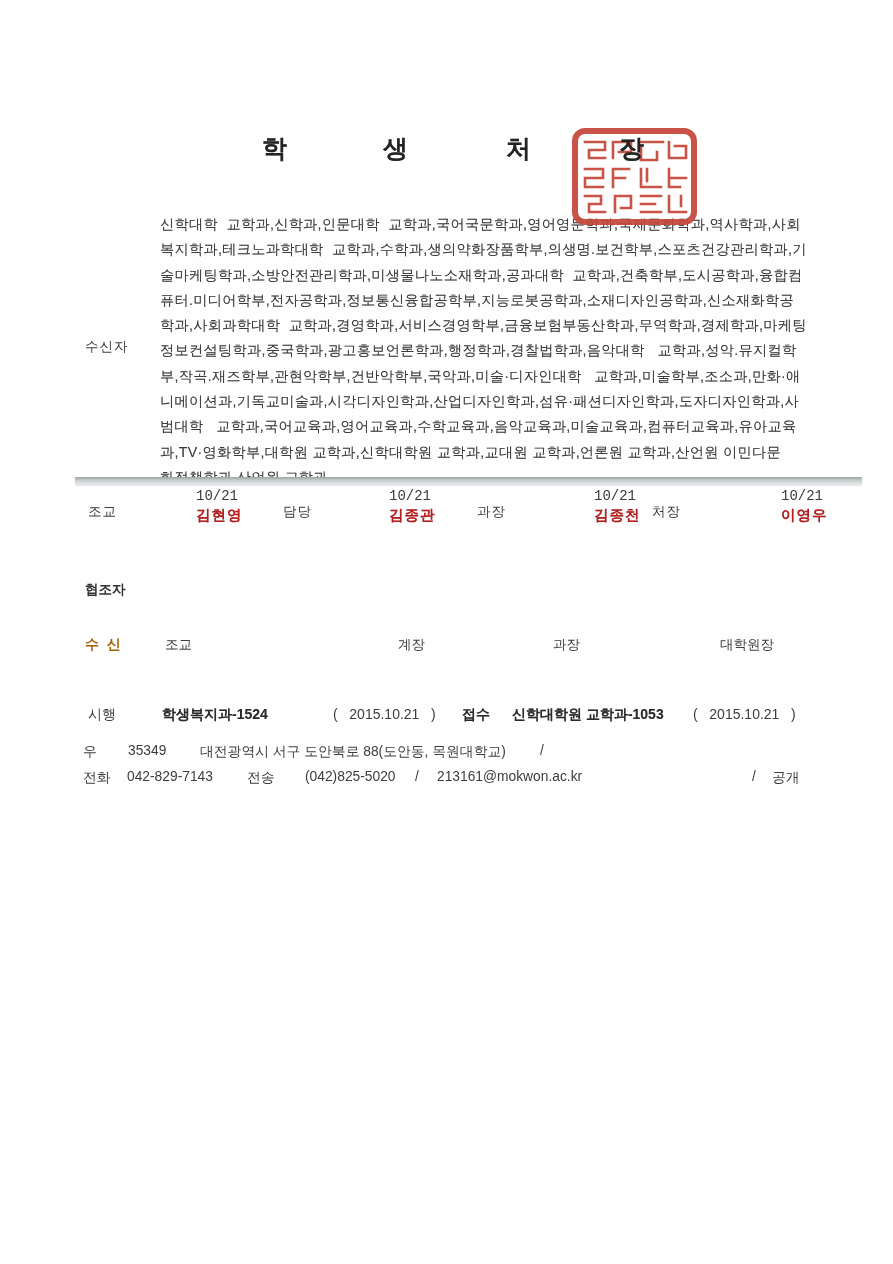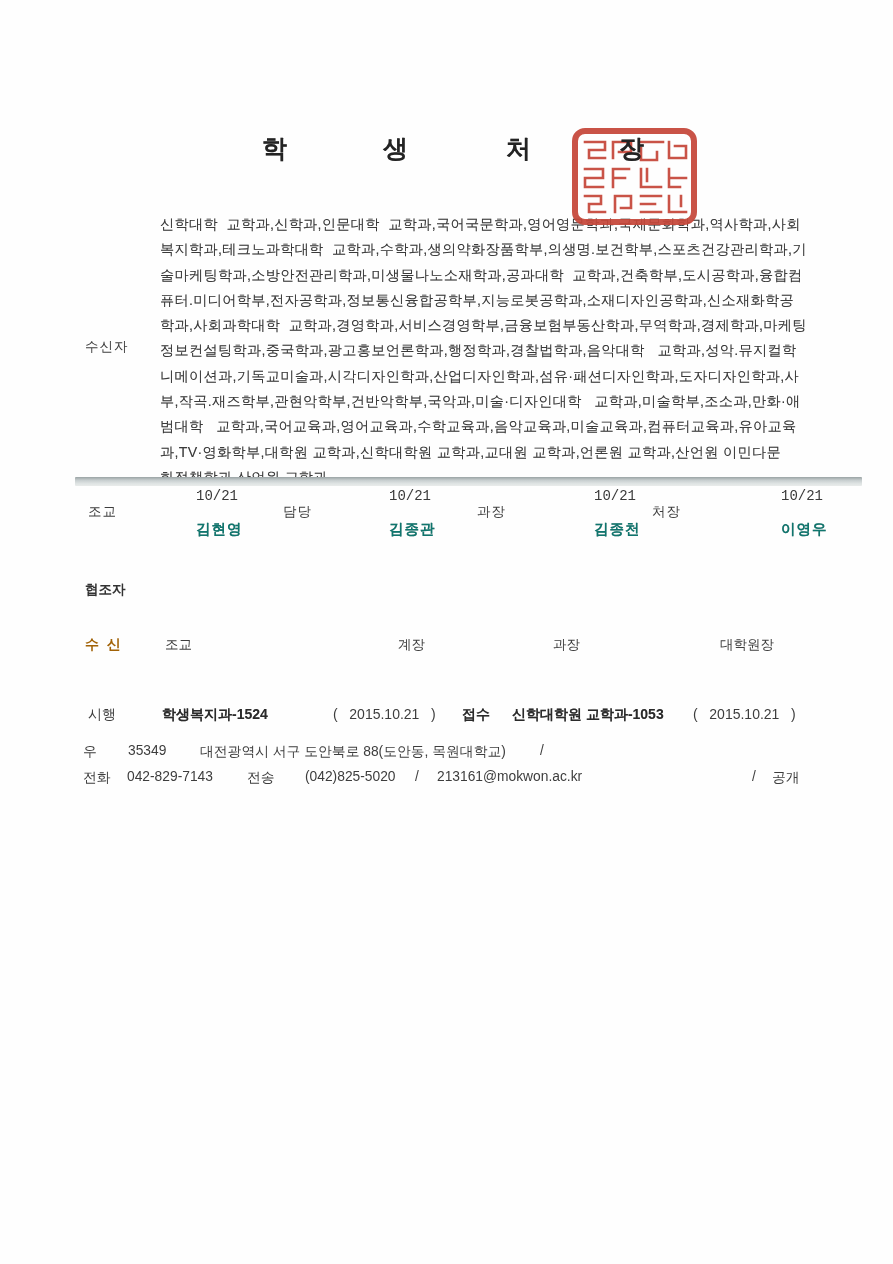--- a/index.html
+++ b/index.html
@@ -57,22 +57,22 @@
     border-radius: 1px;
   }
   
   .approval-role {
     position: absolute; top: 503px;
     font-size: 13.5px; letter-spacing: 1px;
   }
   .approval-block { position: absolute; top: 488px; }
   .approval-date { font-size: 14px; color: #3a3a3a; font-family: Liberation Mono, monospace; }
   .approval-name {
-    font-size: 14.5px; font-weight: bold; color: #0f766e;
-    margin-top: 16px; letter-spacing: 1px;
+    font-size: 14.5px; font-weight: bold; color: #b91c1c;
+    margin-top: 2px; letter-spacing: 1px;
     text-shadow: 0 0 0.4px rgba(0,0,0,.3);
   }
   
   .coop-label {
     position: absolute; left: 85px; top: 581px;
     font-size: 13.5px; font-weight: bold; color: #333;
   }
   .receive-label {
     position: absolute; left: 85px; top: 636px;
     font-size: 14px; font-weight: bold; color: #a16207; white-space: pre;
@@ -122,22 +122,22 @@
   </div>
 
   <div class="recipient-label">수신자</div>
   <div class="recipient-block">
     <div class="recipient-line">신학대학  교학과,신학과,인문대학  교학과,국어국문학과,영어영문학과,국제문화학과,역사학과,사회</div>
     <div class="recipient-line">복지학과,테크노과학대학  교학과,수학과,생의약화장품학부,의생명.보건학부,스포츠건강관리학과,기</div>
     <div class="recipient-line">술마케팅학과,소방안전관리학과,미생물나노소재학과,공과대학  교학과,건축학부,도시공학과,융합컴</div>
     <div class="recipient-line">퓨터.미디어학부,전자공학과,정보통신융합공학부,지능로봇공학과,소재디자인공학과,신소재화학공</div>
     <div class="recipient-line">학과,사회과학대학  교학과,경영학과,서비스경영학부,금융보험부동산학과,무역학과,경제학과,마케팅</div>
     <div class="recipient-line">정보컨설팅학과,중국학과,광고홍보언론학과,행정학과,경찰법학과,음악대학   교학과,성악.뮤지컬학</div>
+    <div class="recipient-line">부,작곡.재즈학부,관현악학부,건반악학부,국악과,미술·디자인대학   교학과,미술학부,조소과,만화·애</div>
     <div class="recipient-line">니메이션과,기독교미술과,시각디자인학과,산업디자인학과,섬유·패션디자인학과,도자디자인학과,사</div>
-    <div class="recipient-line">부,작곡.재즈학부,관현악학부,건반악학부,국악과,미술·디자인대학   교학과,미술학부,조소과,만화·애</div>
     <div class="recipient-line">범대학   교학과,국어교육과,영어교육과,수학교육과,음악교육과,미술교육과,컴퓨터교육과,유아교육</div>
     <div class="recipient-line">과,TV·영화학부,대학원 교학과,신학대학원 교학과,교대원 교학과,언론원 교학과,산언원 이민다문</div>
     <div class="recipient-line">화정책학과,산언원 교학과</div>
   </div>
 
   <div class="divider"></div>
 
   <span class="approval-role" style="left:88px">조교</span>
   <div class="approval-block" style="left:196px">
     <div class="approval-date">10/21</div>

